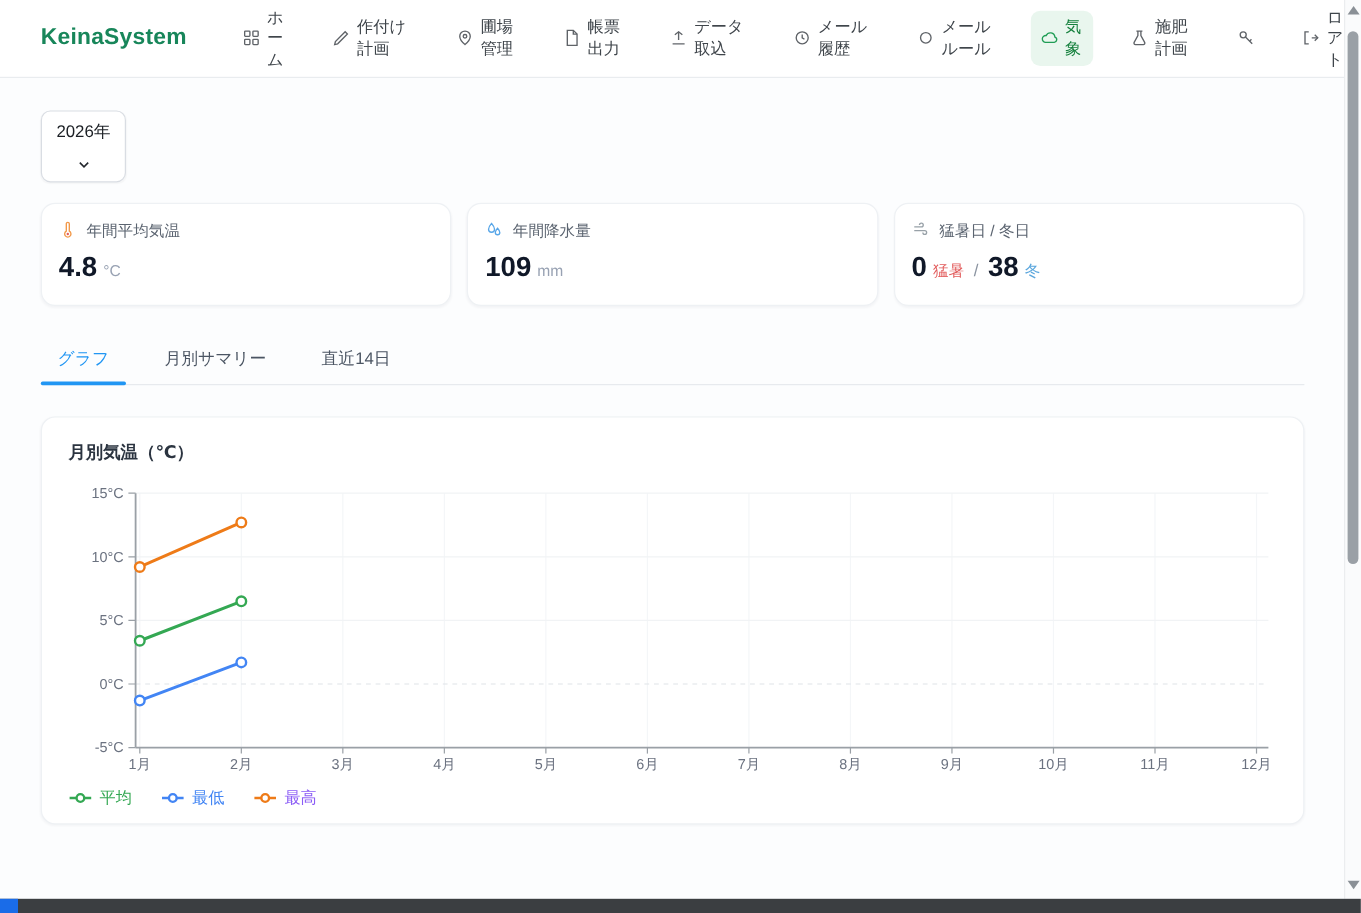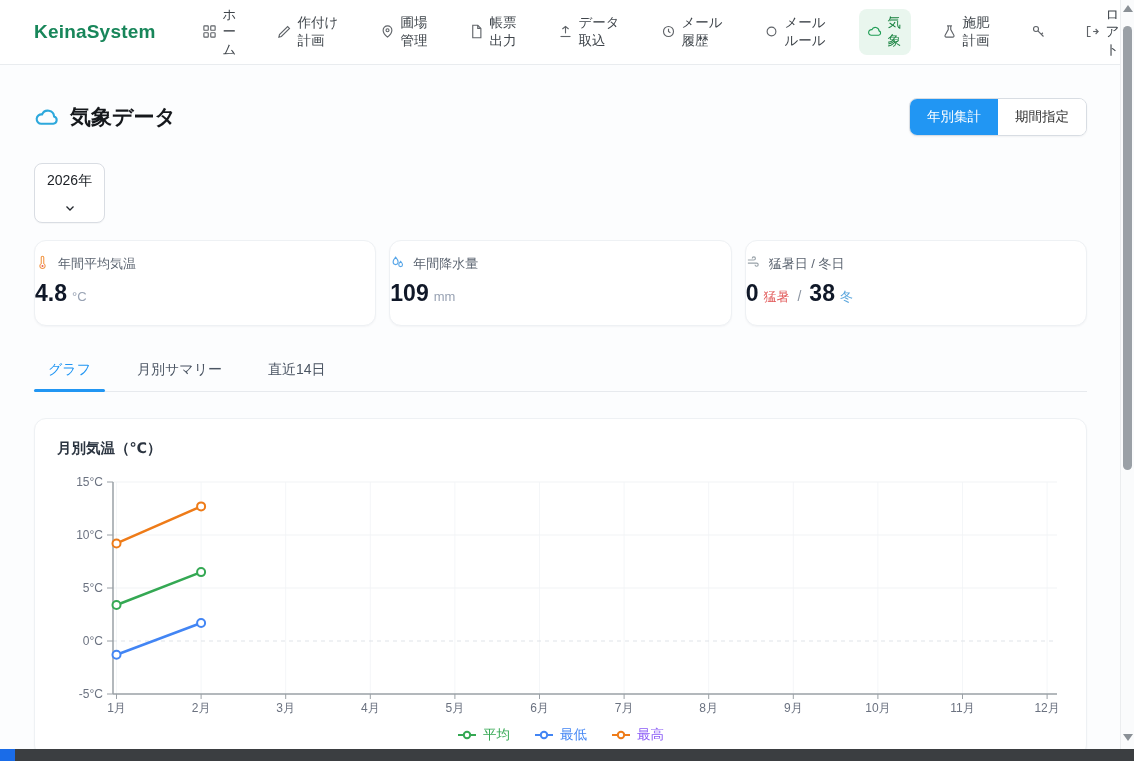--- a/index.html
+++ b/index.html
@@ -35,42 +35,42 @@
 
   
   .year-select { display:inline-flex; align-items:center; gap:12px; margin:27px 0 0 34px;
     border:1px solid #d9dde3; border-radius:8px; background:#fff; padding:8px 12px; font-size:14px;
     color:#1b1f24; cursor:pointer; box-shadow:0 1px 1px rgba(16,24,40,.03);flex-direction:column; }
   .year-select .chev { display:flex; color:#23272d; }
 
   
   .stats { display:flex; gap:13px; margin:17px 33px 0 34px; }
   .card { flex:1; background:#fff; border:1px solid #eef1f4; border-radius:12px; height:86px;
-    padding:14px 0; box-shadow:0 1px 2px rgba(16,24,40,.04); }
+    padding:14px 14px; box-shadow:0 1px 2px rgba(16,24,40,.04); }
   .card-label { display:flex; align-items:center; gap:8px; color:#5b6470; font-size:13px; }
   .card-value { margin-top:7px; display:flex; align-items:baseline; gap:5px; }
   .val { font-size:23px; font-weight:bold; color:#101828; }
   .unit { font-size:13px; color:#98a2b3; }
   .unit-hot { font-size:13px; color:#e25c5c; }
   .unit-winter { font-size:13px; color:#5aa6dd; }
   .sep { font-size:14px; color:#8a93a0; margin:0 3px; }
   .ic-thermo { color:#f2994a; } .ic-drop { color:#58a6e8; } .ic-sun { color:#f4b400; } .ic-wind { color:#98a1a8; }
 
   
   .tabs { display:flex; margin:25px 33px 0 34px; border-bottom:1px solid #e7eaee;gap:18px; }
   .tab { padding:10px 14px 12px; font-size:14px; color:#4b5563; cursor:pointer; position:relative; }
   .tab.active { color:#2196f3; }
   .tab.active::after { content:""; position:absolute; left:0; right:0; bottom:-1px; height:3px;
     background:#2196f3; border-radius:2px; }
 
   
   .chart-card { margin:26px 33px 0 34px; background:#fff; border:1px solid #eef1f4; border-radius:12px;
     padding:20px 22px 12px; box-shadow:0 1px 2px rgba(16,24,40,.04); }
   .chart-title { font-size:14.5px; font-weight:bold; color:#2b3440; margin-bottom:16px; }
-  .legend { display:flex; justify-content:center; gap:24px; margin-top:4px; font-size:13.5px; }
+  .legend { display:flex; gap:24px; margin-top:4px; font-size:13.5px; }
   .legend-item { display:flex; align-items:center; gap:6px; }
 
   
   .scrollbar { position:absolute; right:0; top:0; width:14px; height:749px; background:#fafbfc; border-left:1px solid #ebedef; }
   .sb-thumb { position:absolute; left:2px; top:26px; width:9px; height:444px; background:#9aa0a6; border-radius:5px; }
   .sb-up { position:absolute; left:2px; top:5px; width:0; height:0;
     border-left:5px solid transparent; border-right:5px solid transparent; border-bottom:7px solid #8a9096; }
   .sb-down { position:absolute; left:2px; bottom:8px; width:0; height:0;
     border-left:5px solid transparent; border-right:5px solid transparent; border-top:7px solid #8a9096; }
 
@@ -196,34 +196,20 @@
               <path d="M17 8l4 4-4 4"></path>
             </svg>
         </span>
         <span class="nav-label w2">ログアウト</span>
       </div>
 
     </div>
   </div>
 
   
-  <div class="title-row">
-    <div class="page-title">
-      <span class="cloud-title">
-        <svg width="25" height="25" viewBox="0 0 24 24" fill="none" stroke="currentColor" stroke-width="2">
-            <path d="M7 18a4.5 4.5 0 1 1 .8-8.94A6 6 0 0 1 19.3 11 3.6 3.6 0 0 1 18.5 18H7z"></path>
-          </svg>
-      </span>
-      <span>気象データ</span>
-    </div>
-    <div class="toggle">
-      <button class="on">年別集計</button>
-      <button>期間指定</button>
-    </div>
-  </div>
 
   
   <div class="year-select">
     <span>2026年</span>
     <span class="chev">
       <svg width="12" height="12" viewBox="0 0 24 24" fill="none" stroke="currentColor" stroke-width="2.6">
           <path d="M5 9l7 7 7-7"></path>
         </svg>
     </span>
   </div>

